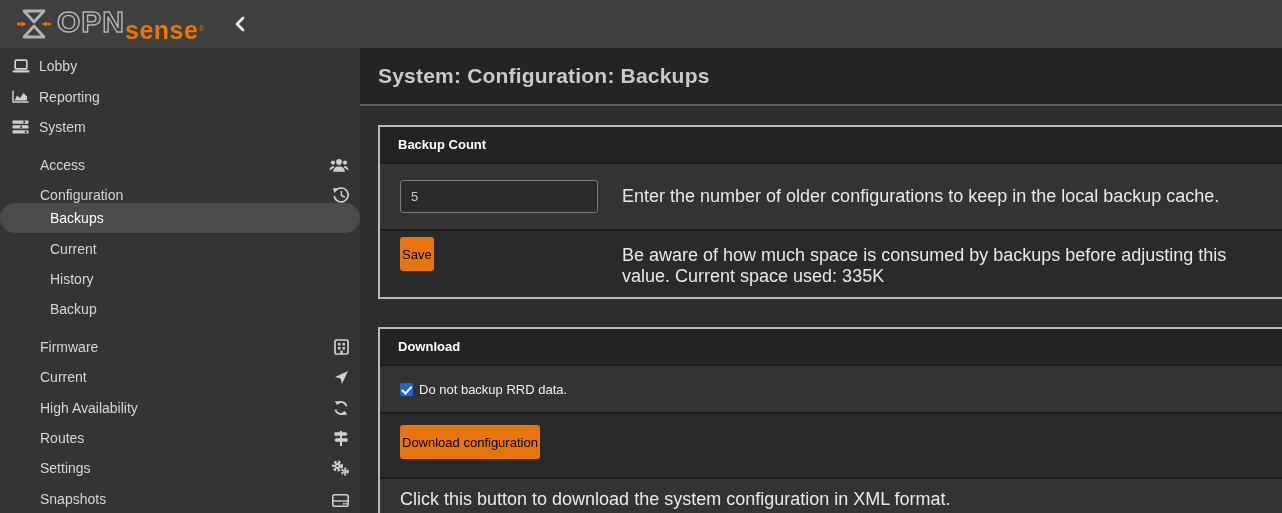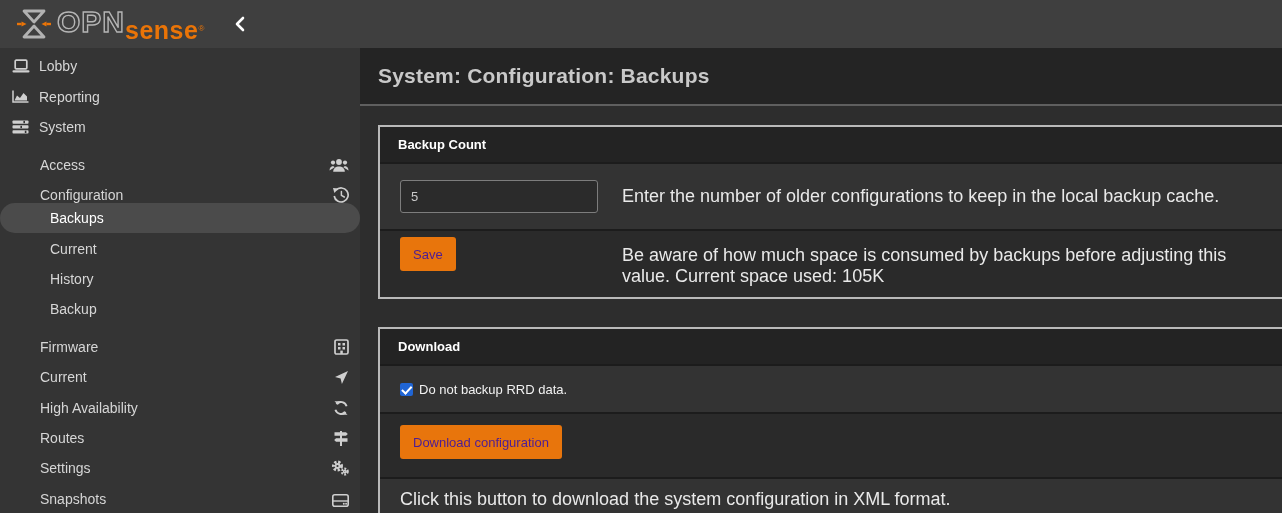--- a/index.html
+++ b/index.html
@@ -47,22 +47,22 @@
   .prow.even { background:#2a2a2a; }
   .col1 { width:222px; flex:0 0 222px; }
   .desc { color:#e9e9e9; font-size:18px; }
 
   .row-input { padding:16px 18px 16px 20px; align-items:center; }
   .text-input { width:198px; height:33px; background:#2b2b2b; border:1px solid #7d7d7d; border-radius:3px;
                 color:#c9c9c9; font-size:13px; padding:0 10px; font-family:inherit; }
   .row-save { padding:6px 18px 10px 20px; align-items:flex-start; }
   .row-save .desc { padding-top:8px; }
 
-  .btn { background:#e8750c; color:#4c1d95; border:none; border-radius:3px; font-size:13px; font-family:inherit;
-         height:34px; padding:0 13px; cursor:pointer; }
+  .btn { background:#e8750c; color:#000000; border:none; border-radius:3px; font-size:13px; font-family:inherit;
+         height:34px; padding:0 2px; cursor:pointer; }
 
   .row-checks { flex-direction:column; padding:12px 18px 12px 20px; gap:2px; }
   .check-label { display:flex; align-items:center; color:#f2f2f2; font-size:13px; height:22px; cursor:pointer; }
   input[type="checkbox"] { appearance:none; -webkit-appearance:none; width:13px; height:13px; background:#ffffff;
     border:none; border-radius:2px; margin:0 6px 0 0; position:relative; cursor:pointer; flex:0 0 13px; }
   input[type="checkbox"]:checked { background:#2065d4; }
   input[type="checkbox"]:checked::after { content:""; position:absolute; left:4.2px; top:1.2px; width:3.6px; height:7.5px;
     border:solid #fff; border-width:0 2px 2px 0; transform:rotate(43deg); }
 
   .row-button { padding:11px 18px 18px 20px; }
@@ -274,21 +274,21 @@
             <div class="col1">
               <input class="text-input" type="text" value="5" style="">
             </div>
             <div class="desc">Enter the number of older configurations to keep in the local backup cache.</div>
           </div>
 
           <div class="prow even row-save">
             <div class="col1">
               <button class="btn">Save</button>
             </div>
-            <div class="desc">Be aware of how much space is consumed by backups before adjusting this value. Current space used: 105K</div>
+            <div class="desc">Be aware of how much space is consumed by backups before adjusting this value. Current space used: 335K</div>
           </div>
         </section>
 
         <section class="panel">
           <div class="panel-header">Download</div>
 
           <div class="prow odd row-checks">
             <label class="check-label">
               <input type="checkbox" checked="" style="">
               <span>Do not backup RRD data.</span>

